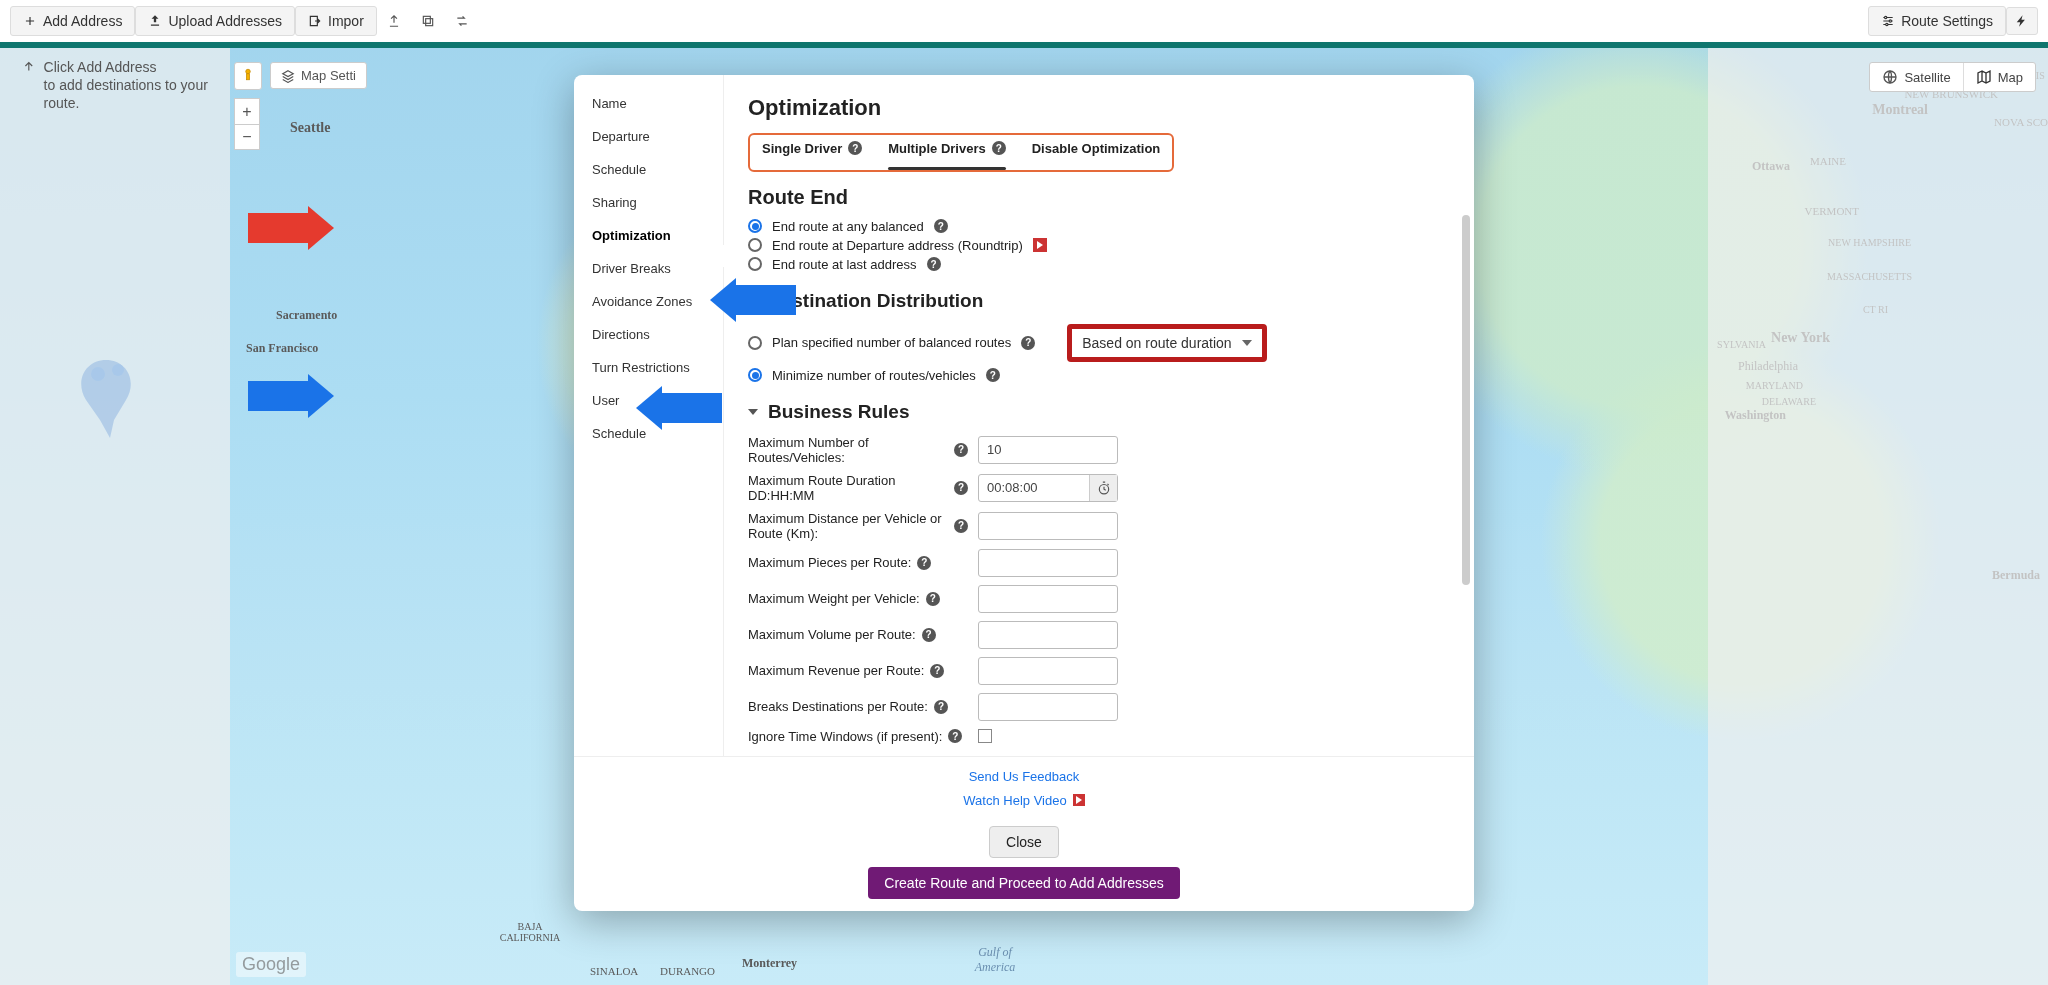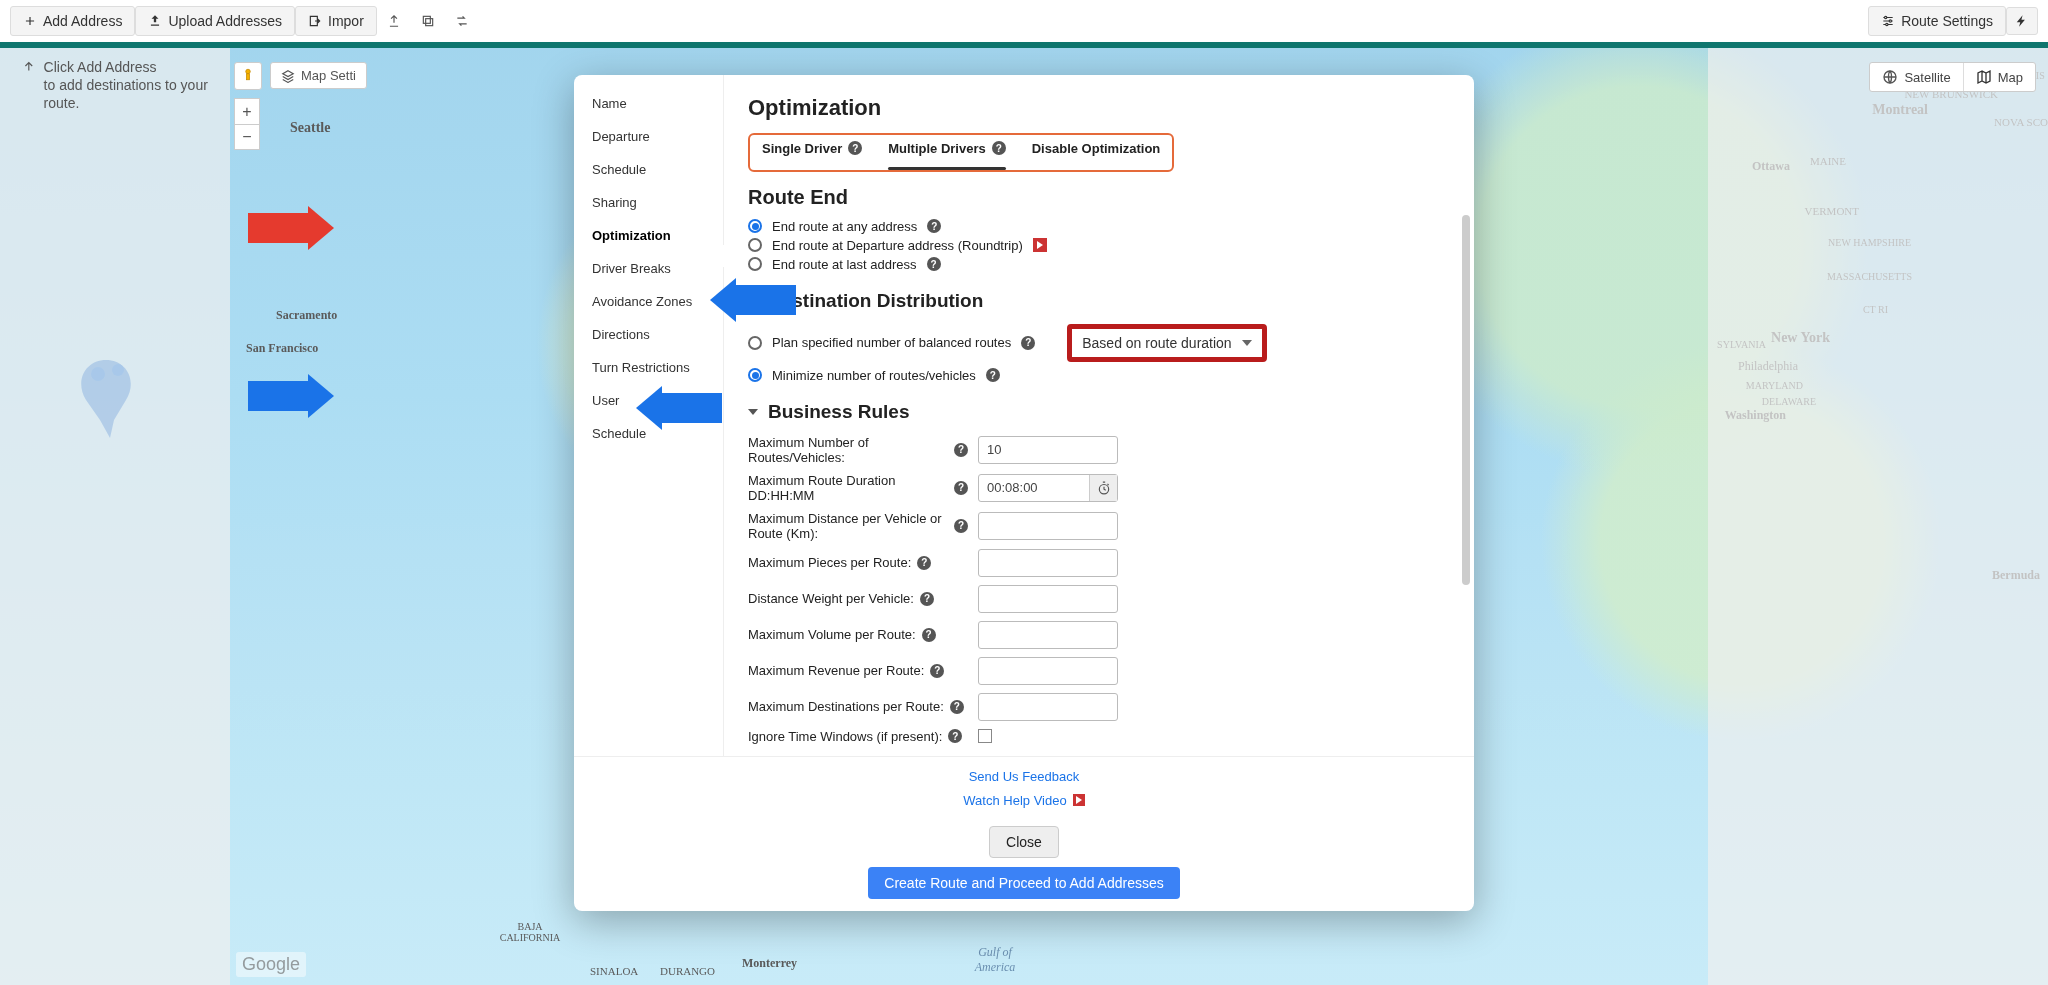--- a/index.html
+++ b/index.html
@@ -194,21 +194,21 @@
   .chkbox {
     width:14px; height:14px; border:1px solid #888;
   }
 
   .modal-footer {
     display:flex; align-items:center; gap:9px; padding:12px 18px; border-top:1px solid #eee;flex-direction:column;
   }
   .modal-footer .link { color:#1a73e8; font-size:13px; cursor:pointer; display:flex; align-items:center; gap:6px;}
   .modal-footer .spacer { flex:1; }
   .btn-close { background:#eee; border:1px solid #ccc; padding:7px 16px; border-radius:4px; cursor:pointer; font-size:14px;}
-  .btn-primary { background:#3b82f6; color:#fff; border:none; padding:8px 16px; border-radius:4px; cursor:pointer; font-size:14px;}
+  .btn-primary { background:#701a75; color:#fff; border:none; padding:8px 16px; border-radius:4px; cursor:pointer; font-size:14px;}
 
   
   svg { display:block; }
 </style>
 </head>
 <body>
 
 <div class="bg-map"></div>
 <div class="map-labels">
   <span class="map-label" style="left:290px; top:120px; font-weight:700; font-size:14px;">Seattle</span>
@@ -382,21 +382,21 @@
             <span>Disable Optimization</span>
           </div>
         </div>
 
         <h2 class="section-title">Route End</h2>
 
         <div class="radio-row">
           <span class="radio-outer">
               <span class="radio-inner"></span>
             </span>
-          <span>End route at any address</span>
+          <span>End route at any balanced</span>
           <span class="help-dot">?</span>
         </div>
         <div class="radio-row">
           <span class="radio-outer unsel"></span>
           <span>End route at Departure address (Roundtrip)</span>
           <span class="play-dot"></span>
         </div>
         <div class="radio-row">
           <span class="radio-outer unsel"></span>
           <span>End route at last address</span>
@@ -468,42 +468,42 @@
           </div>
           <div class="rule-row">
             <div class="rule-label">
                 <span>Maximum Pieces per Route:</span>
                 <span class="help-dot">?</span>
               </div>
             <div class="rule-input"></div>
           </div>
           <div class="rule-row">
             <div class="rule-label">
-                <span>Distance Weight per Vehicle:</span>
+                <span>Maximum Weight per Vehicle:</span>
                 <span class="help-dot">?</span>
               </div>
             <div class="rule-input"></div>
           </div>
           <div class="rule-row">
             <div class="rule-label">
                 <span>Maximum Volume per Route:</span>
                 <span class="help-dot">?</span>
               </div>
             <div class="rule-input"></div>
           </div>
           <div class="rule-row">
             <div class="rule-label">
                 <span>Maximum Revenue per Route:</span>
                 <span class="help-dot">?</span>
               </div>
             <div class="rule-input"></div>
           </div>
           <div class="rule-row">
             <div class="rule-label">
-                <span>Maximum Destinations per Route:</span>
+                <span>Breaks Destinations per Route:</span>
                 <span class="help-dot">?</span>
               </div>
             <div class="rule-input"></div>
           </div>
           <div class="rule-row">
             <div class="rule-label">
                 <span>Ignore Time Windows (if present):</span>
                 <span class="help-dot">?</span>
               </div>
             <div class="chkbox"></div>

